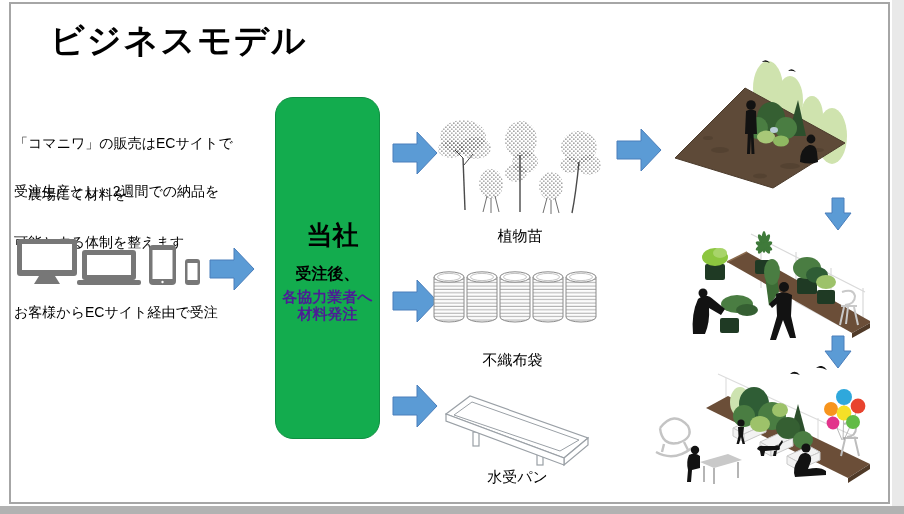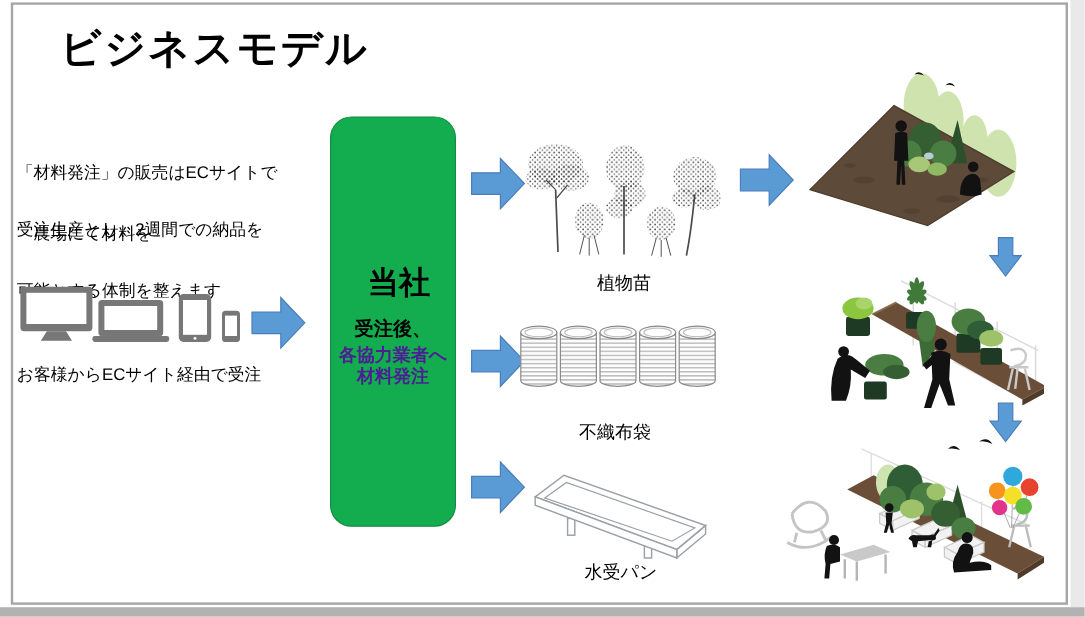--- a/index.html
+++ b/index.html
@@ -57,21 +57,21 @@
 
 <div class="stage">
   <div class="strip-right"></div>
   <div class="strip-bottom"></div>
 
   <div class="slide">
 
     <div class="abs title">ビジネスモデル</div>
 
     <div class="abs intro intro-p1">
-      <div>「材料発注」の販売はECサイトで</div>
+      <div>「コマニワ」の販売はECサイトで</div>
       <div>　農場にて材料を</div>
     </div>
     <div class="abs intro intro-p2">
       <div>受注生産とし、2週間での納品を</div>
       <div>可能とする体制を整えます</div>
     </div>
 
     <div class="abs devices-wrap">
       <svg width="196" height="50" viewBox="0 0 196 50">
         <g fill="#777">

